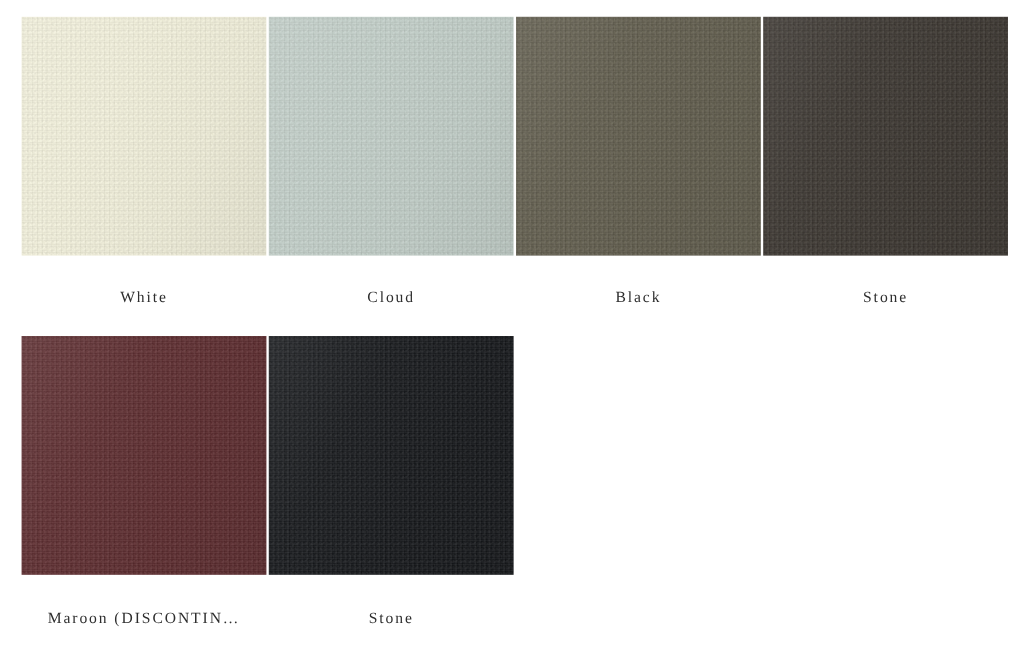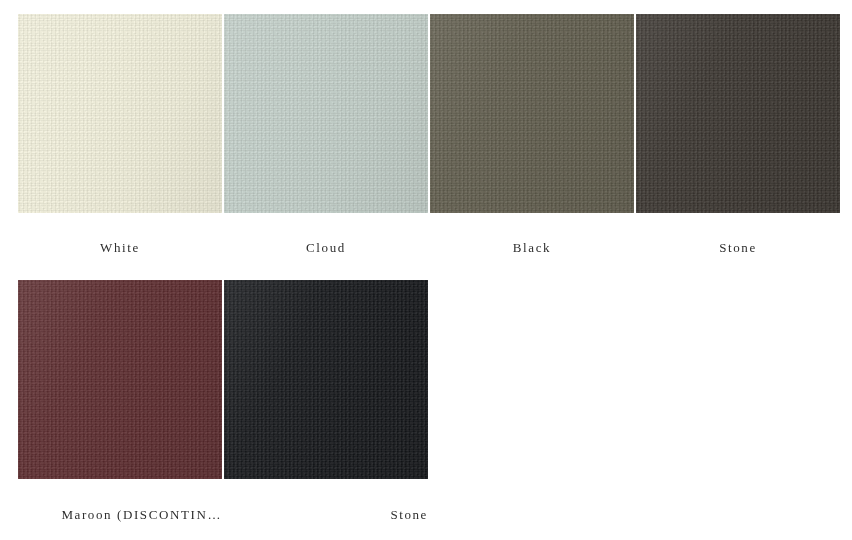--- a/index.html
+++ b/index.html
@@ -90,21 +90,21 @@
     letter-spacing: 1.6px;
     color: #2e2e2e;
     line-height: 17px;
     white-space: nowrap;
     overflow: hidden;
     text-overflow: ellipsis;
     max-width: 204px;
   }
 
   .swatch-row-1 .swatch-label { text-align: center; }
-  .swatch-row-2 .swatch-label { text-align: right; margin-top: 27px; }
+  .swatch-row-2 .swatch-label { text-align: center; margin-top: 27px; }
 </style>
 </head>
 <body>
 
 <div class="swatch-gallery">
 
   <div class="swatch-row swatch-row-1">
 
     <div class="swatch-cell">
       <div class="swatch-tile" style="background-color:#f3f1dc;">

